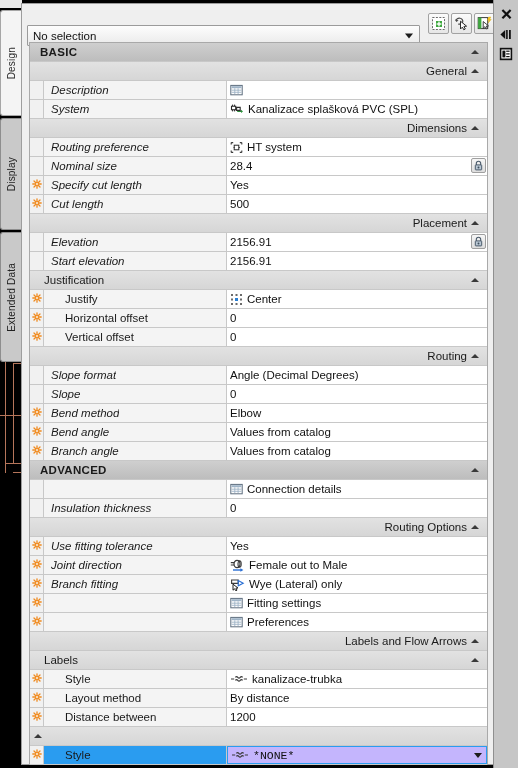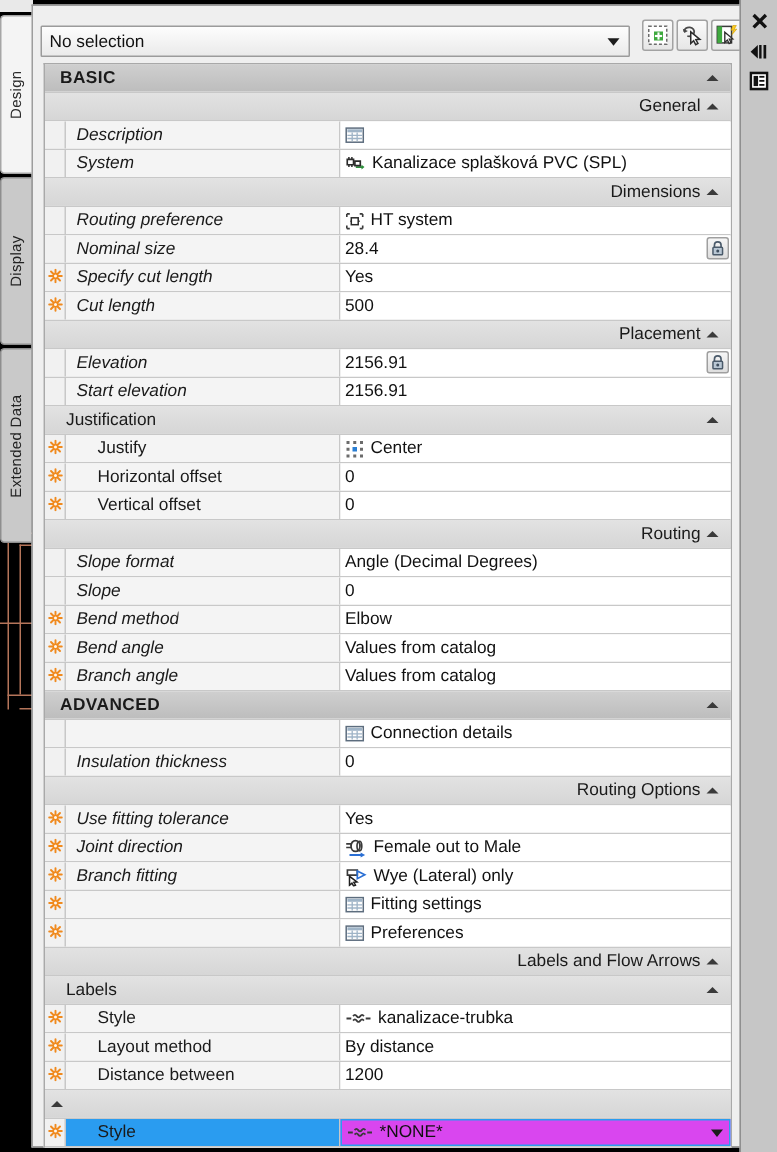--- a/index.html
+++ b/index.html
@@ -51,21 +51,21 @@
   .gutter-top{position:absolute;left:494px;top:0;width:24px;height:6px;background:#c6c6c6;}
   .gbtn{
     position:absolute;left:498px;width:16px;height:16px;
     display:flex;align-items:center;justify-content:center;cursor:default;
   }
   .gbtn svg{display:block;}
 
   
   .selbar{position:absolute;left:5px;top:9px;width:462px;height:22px;}
   .combo{
-    position:absolute;left:0;top:4px;width:393px;height:21px;
+    position:absolute;left:0;top:12px;width:393px;height:21px;
     background:linear-gradient(#fdfdfd,#eaeaea);
     border:1px solid #9b9b9b;box-sizing:border-box;border-radius:1px;
     display:flex;align-items:center;
   }
   .combo .txt{padding-left:5px;font-size:11.5px;color:#111;}
   .combo .arrow{
     position:absolute;right:6px;top:50%;transform:translateY(-50%);
     width:0;height:0;border-left:4px solid transparent;border-right:4px solid transparent;
     border-top:5px solid #1c1c1c;
   }
@@ -134,21 +134,21 @@
     display:flex;align-items:center;justify-content:center;
   }
   .dropbtn{
     position:absolute;right:1px;top:1px;width:15px;height:15px;
     display:flex;align-items:center;justify-content:center;
   }
   .dropbtn .dcaret{
     width:0;height:0;border-left:4px solid transparent;border-right:4px solid transparent;
     border-top:5px solid #1c1c1c;
   }
-  .prow.sel .valcell{border:1px solid #2a9cf0;box-sizing:border-box;background:#d946ef;}
+  .prow.sel .valcell{border:1px solid #2a9cf0;box-sizing:border-box;background:#c4b5fd;font-family:Liberation Mono, monospace;}
 
   .star{display:block;}
 </style>
 </head>
 <body>
 
 <div id="app">
 
   <div class="canvas-bg">
     <div class="draw-line" style="left:5px;top:355px;width:17px;height:1px;"></div>

